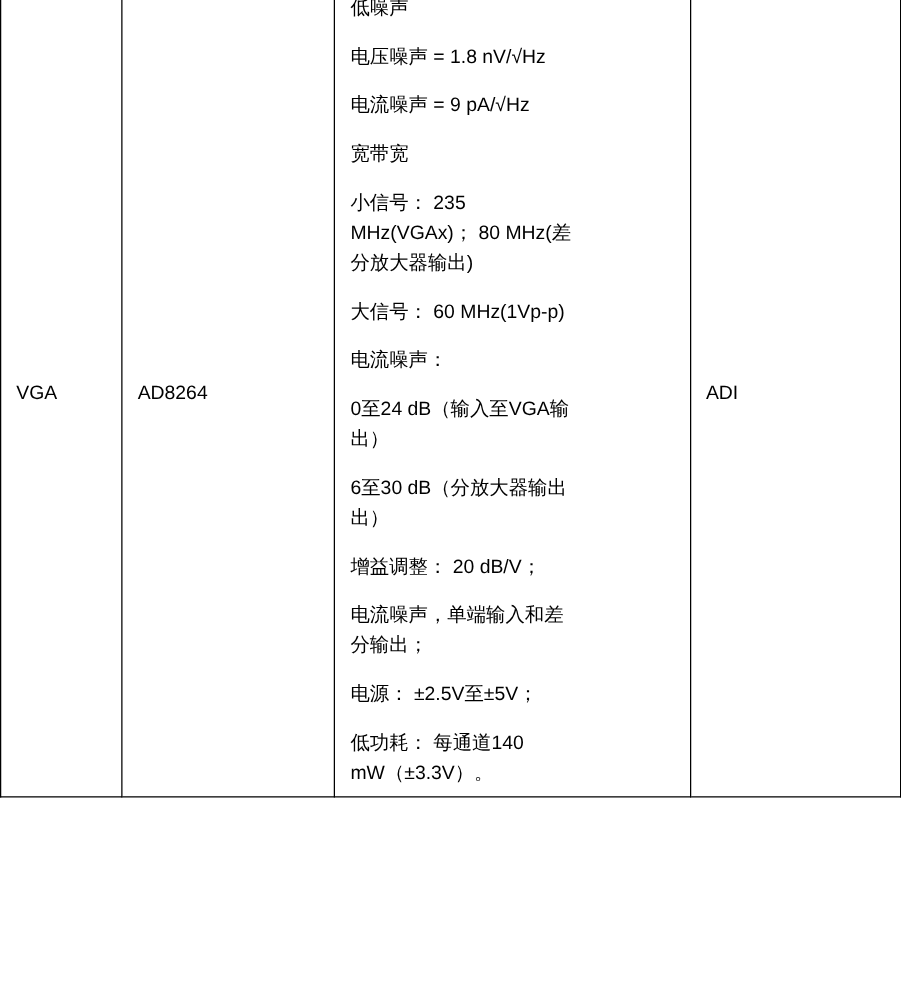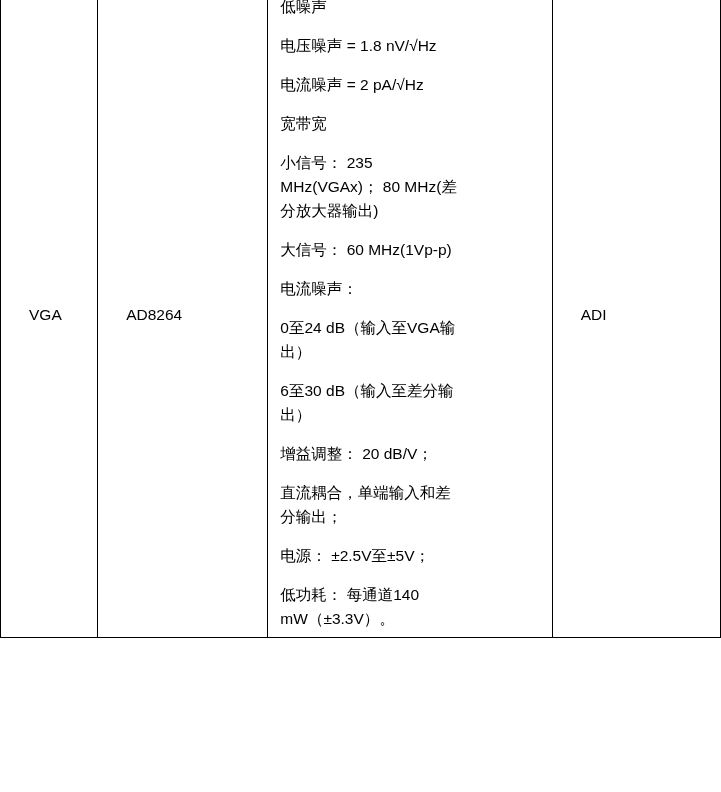--- a/index.html
+++ b/index.html
@@ -37,21 +37,21 @@
   .col-part     { width: 170px; }
   .col-specs    { width: 284px; }
   .col-vendor   { width: 168px; }
 
   .cell-inner {
     padding: 6px 10px 6px 12px;
     font-size: 15.5px;
     line-height: 1.55;
   }
   .cell-center-text {
-    padding-left: 28px;
+    padding-left: 12px;
     font-size: 15.5px;
   }
   .spec-line {
     margin: 0 0 15px 0;
     font-size: 15.5px;
     line-height: 1.55;
     white-space: pre-line;
   }
   .spec-line:last-child {
     margin-bottom: 0;
@@ -77,33 +77,33 @@
         <td class="col-category">
           <div class="cell-inner cell-center-text">VGA</div>
         </td>
         <td class="col-part">
           <div class="cell-inner cell-center-text">AD8264</div>
         </td>
         <td class="col-specs">
           <div class="cell-inner specs-cell-inner">
             <p class="spec-line">低噪声</p>
             <p class="spec-line">电压噪声 = 1.8 nV/√Hz</p>
-            <p class="spec-line">电流噪声 = 2 pA/√Hz</p>
+            <p class="spec-line">电流噪声 = 9 pA/√Hz</p>
             <p class="spec-line">宽带宽</p>
             <p class="spec-line">小信号： 235
 MHz(VGAx)； 80 MHz(差
 分放大器输出)</p>
             <p class="spec-line">大信号： 60 MHz(1Vp-p)</p>
             <p class="spec-line">电流噪声：</p>
             <p class="spec-line">0至24 dB（输入至VGA输
 出）</p>
-            <p class="spec-line">6至30 dB（输入至差分输
+            <p class="spec-line">6至30 dB（分放大器输出
 出）</p>
             <p class="spec-line">增益调整： 20 dB/V；</p>
-            <p class="spec-line">直流耦合，单端输入和差
+            <p class="spec-line">电流噪声，单端输入和差
 分输出；</p>
             <p class="spec-line">电源： ±2.5V至±5V；</p>
             <p class="spec-line">低功耗： 每通道140
 mW（±3.3V）。</p>
           </div>
         </td>
         <td class="col-vendor">
           <div class="cell-inner cell-center-text">ADI</div>
         </td>
       </tr>

